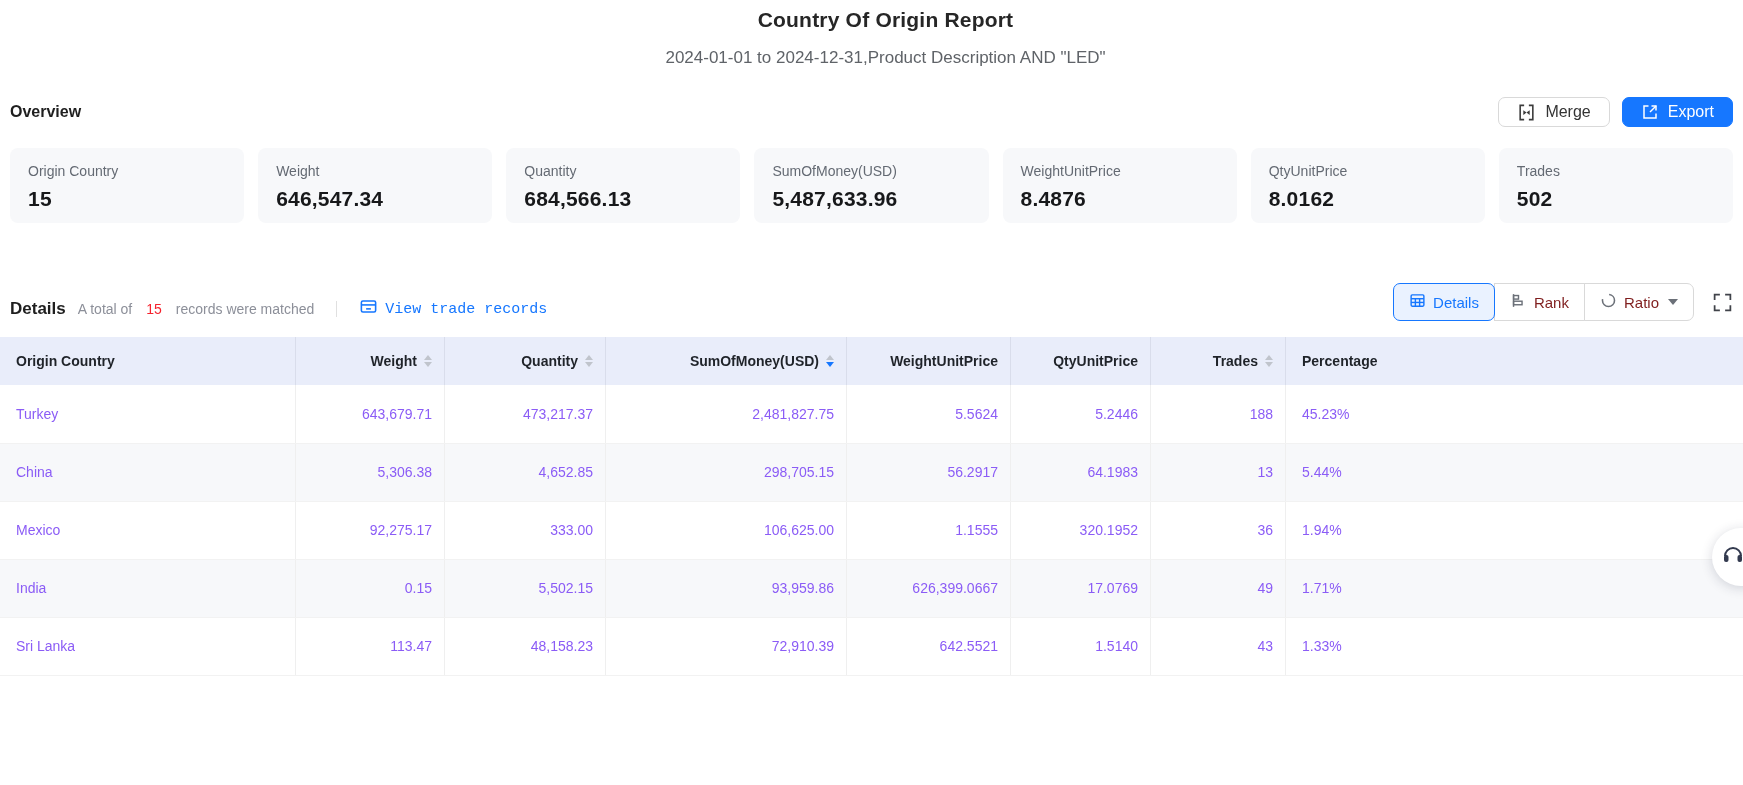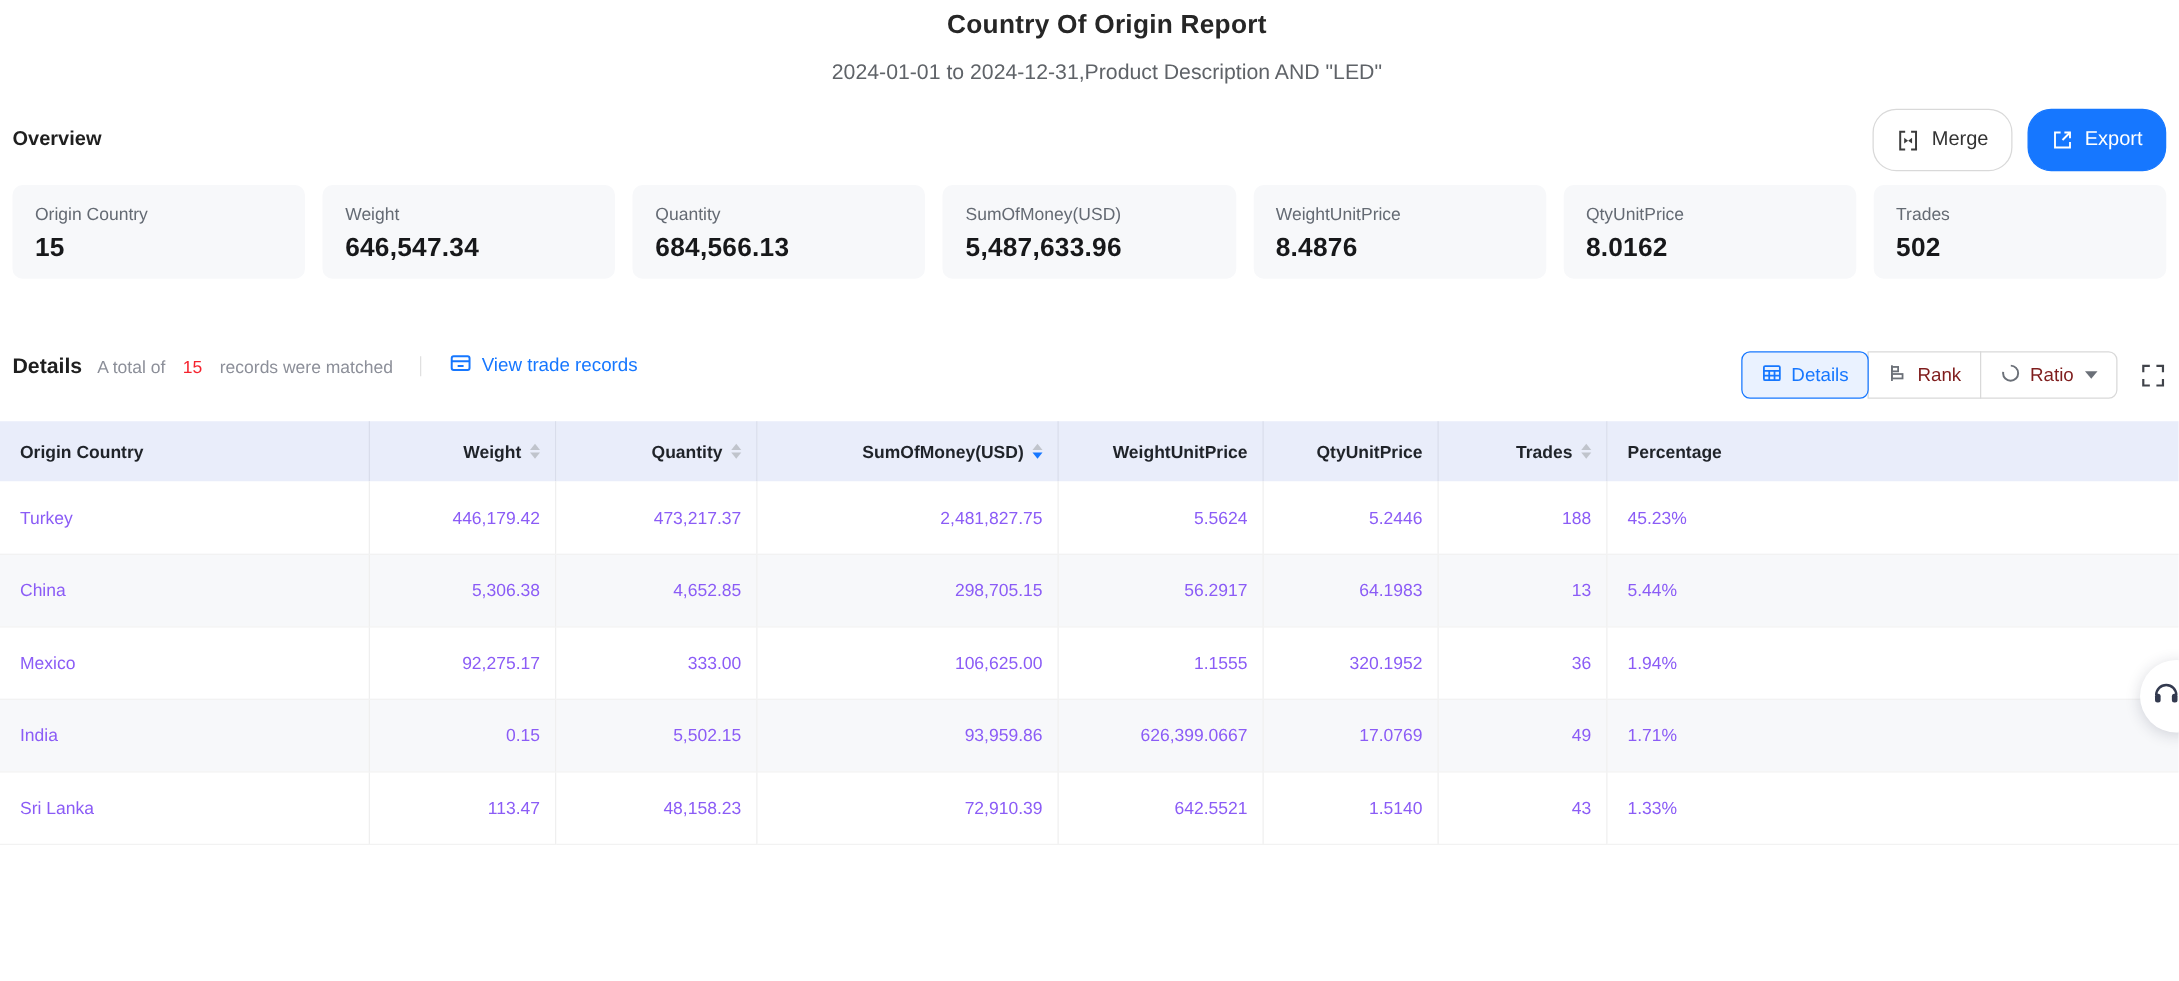--- a/index.html
+++ b/index.html
@@ -9,41 +9,41 @@
   
   .report-header{text-align:center;padding-top:8px;margin-left:28px;}
   .report-title{margin:0;font-size:21px;font-weight:600;color:#262626;letter-spacing:.2px;}
   .report-subtitle{margin-top:16px;font-size:17px;color:#5f6368;}
 
   
   .overview-bar{display:flex;align-items:center;justify-content:space-between;
     margin-top:24px;padding:0 10px;height:40px;}
   .section-title{font-size:16px;font-weight:700;color:#1f1f1f;}
   .actions{display:flex;gap:12px;}
-  .btn{display:inline-flex;align-items:center;gap:9px;height:50px;padding:0 18px;
-    border-radius:19px;font-size:16px;cursor:pointer;font-family:inherit;}
+  .btn{display:inline-flex;align-items:center;gap:9px;height:30px;padding:0 18px;
+    border-radius:7px;font-size:16px;cursor:pointer;font-family:inherit;}
   .btn-default{background:#fff;border:1px solid #d9d9d9;color:#333;}
   .btn-primary{background:#1677ff;border:1px solid #1677ff;color:#fff;}
   .btn svg{display:block;}
 
   
   .cards{display:flex;gap:14px;margin-top:16px;padding:0 10px;}
   .card{flex:1;background:#f7f8fa;border-radius:8px;padding:15px 18px;height:75px;box-sizing:border-box;}
   .card-label{font-size:14px;color:#646a73;}
   .card-value{margin-top:8px;font-size:21px;font-weight:700;color:#17181a;letter-spacing:.2px;}
 
   
-  .details-bar{display:flex;align-items:flex-start;justify-content:space-between;
+  .details-bar{display:flex;align-items:flex-end;justify-content:space-between;
     margin-top:58px;padding:0 10px;height:40px;}
   .details-left{display:flex;align-items:center;gap:10px;}
   .details-title{font-size:17px;font-weight:700;color:#1f1f1f;margin-right:2px;}
   .muted{font-size:14px;color:#8c8f99;}
   .count-red{font-size:14px;color:#f5222d;padding:0 4px;}
   .v-divider{width:1px;height:16px;background:#e0e0e0;margin:0 12px;}
-  .link{display:inline-flex;align-items:center;gap:7px;font-size:15px;color:#1677ff;cursor:pointer;text-decoration:none;}
+  .link{display:inline-flex;align-items:center;gap:7px;font-size:15px;color:#1677ff;cursor:pointer;text-decoration:none;font-family:Liberation Mono, monospace;}
 
   .details-right{display:flex;align-items:center;}
   .seg{display:inline-flex;}
   .seg-btn{display:inline-flex;align-items:center;gap:7px;height:38px;padding:0 15px;
     background:#fff;border:1px solid #d9d9d9;color:#7f1d1d;font-size:15px;cursor:pointer;
     margin-left:-1px;position:relative;font-family:inherit;}
   .seg-btn:first-child{border-radius:7px 0 0 7px;margin-left:0;}
   .seg-btn:last-child{border-radius:0 7px 7px 0;}
   .seg-btn.active{background:#eaf2ff;border-color:#1677ff;color:#1677ff;z-index:2;border-radius:7px;}
   .caret-dn{width:0;height:0;border-left:5px solid transparent;border-right:5px solid transparent;
@@ -274,21 +274,21 @@
             <th class="al-left">
               <div class="th-wrap">
                 <span>Percentage</span>
               </div>
             </th>
           </tr>
       </thead>
       <tbody id="body-rows">
           <tr>
             <td class="al-left">Turkey</td>
-            <td class="al-right">446,179.42</td>
+            <td class="al-right">643,679.71</td>
             <td class="al-right">473,217.37</td>
             <td class="al-right">2,481,827.75</td>
             <td class="al-right">5.5624</td>
             <td class="al-right">5.2446</td>
             <td class="al-right">188</td>
             <td class="al-left">45.23%</td>
           </tr>
           <tr>
             <td class="al-left">China</td>
             <td class="al-right">5,306.38</td>

